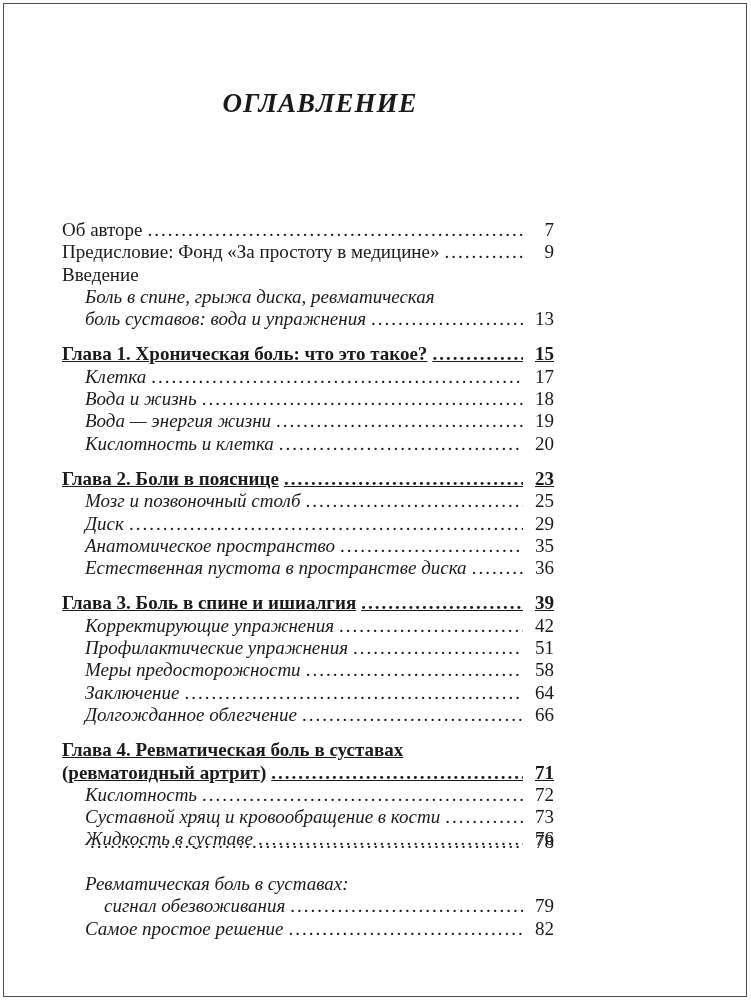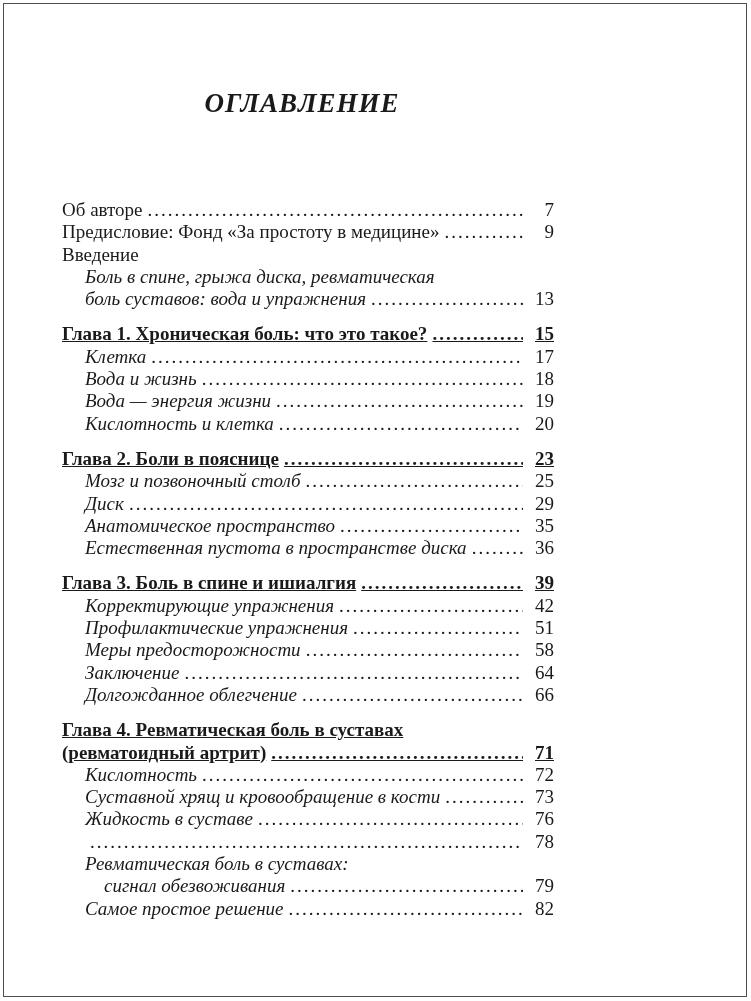--- a/index.html
+++ b/index.html
@@ -15,21 +15,21 @@
   }
   .sheet-border {
     position: absolute;
     left: 3px; top: 3px; right: 4px; bottom: 4px;
     border: 1px solid #4d4d4d;
     pointer-events: none;
   }
   .title {
     position: absolute;
     top: 88px;
-    left: 56px;
+    left: 74px;
     width: 492px;
     margin: 0;
     text-align: center;
     font-size: 27px;
     font-weight: 700;
     font-style: italic;
     letter-spacing: 1px;
   }
   .toc {
     position: absolute;
@@ -43,21 +43,21 @@
     align-items: baseline;
     line-height: 22.3px;
     height: 22.3px;
     white-space: nowrap;
   }
   .row.gap-before { margin-top: 13px; }
   .indent-1 { padding-left: 23px; }
   .indent-2 { padding-left: 42px; justify-content: flex-end; }
   .style-bold { font-weight: 700; text-decoration: underline; }
   .style-italic .label { font-style: italic; }
-  .label { flex: 0 0 auto; }
+  .label { flex: 0 0 auto; margin-top: 20px; }
   .leader {
     flex: 1 1 auto;
     min-width: 0;
     overflow: hidden;
     margin: 0 3px 0 5px;
     letter-spacing: 2px;
   }
   .pagenum {
     flex: 0 0 auto;
     min-width: 28px;

